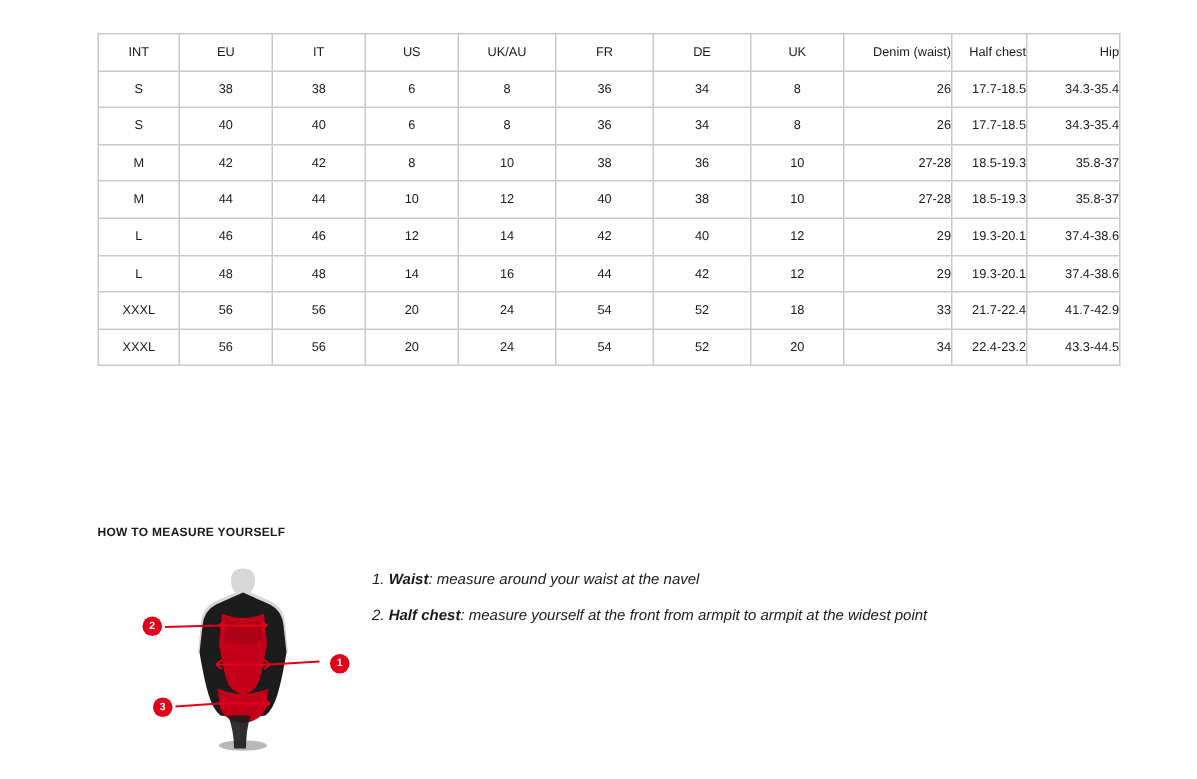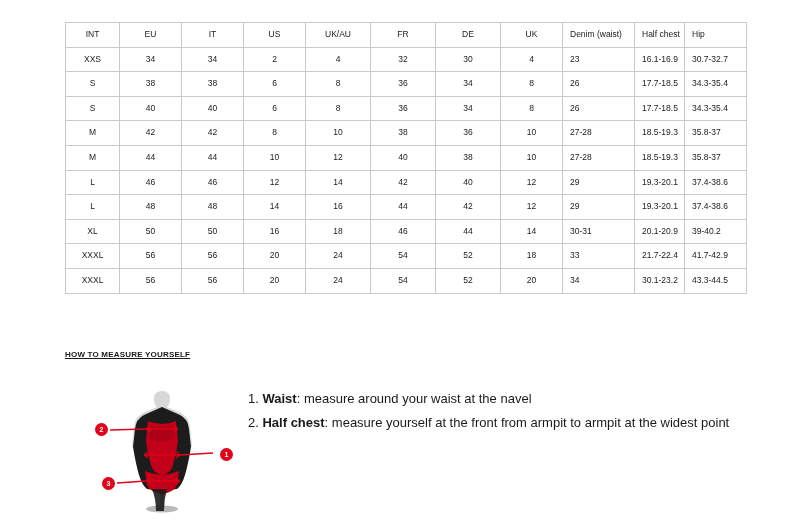--- a/index.html
+++ b/index.html
@@ -54,38 +54,37 @@
   col.c3 { width: 62px; }
   col.c4 { width: 65px; }
   col.c5 { width: 65px; }
   col.c6 { width: 65px; }
   col.c7 { width: 62px; }
   col.c8 { width: 72px; }
   col.c9 { width: 50px; }
   col.c10 { width: 62px; }
   table.size-table td.left-pad,
   table.size-table th.left-pad {
-    text-align: left;
+    text-align: right;
     padding-left: 7px;
   }
 
   
   .howto {
     position: absolute;
     left: 65px;
     top: 350px;
     width: 668px;
   }
   .howto-title {
     font-size: 8px;
     font-weight: bold;
     letter-spacing: 0.2px;
     color: #1a1a1a;
-    margin-bottom: 22px;
-    text-decoration: underline;
+    margin-bottom: 10px;
   }
   .howto-body {
     position: relative;
     display: flex;
     align-items: flex-start;
   }
   .figure {
     position: relative;
     width: 130px;
     height: 130px;
@@ -97,25 +96,26 @@
     display: block;
   }
   .measure-list {
     margin: 0;
     padding: 0;
     list-style: none;
     margin-left: 18px;
     margin-top: 12px;
   }
   .measure-list li {
-    font-size: 13px;
+    font-size: 10px;
     color: #1a1a1a;
     line-height: 12px;
     margin-bottom: 12px;
     white-space: nowrap;
+    font-style: italic;
   }
   .measure-list li b {
     font-weight: bold;
   }
   .num-badge {
     position: absolute;
     width: 13px;
     height: 13px;
     border-radius: 50%;
     background: #e2001a;
@@ -159,33 +159,20 @@
             <th>FR</th>
             <th>DE</th>
             <th>UK</th>
             <th class="left-pad">Denim (waist)</th>
             <th class="left-pad">Half chest</th>
             <th class="left-pad">Hip</th>
           </tr>
       </thead>
       <tbody id="tbl-body">
           <tr>
-            <td>XXS</td>
-            <td>34</td>
-            <td>34</td>
-            <td>2</td>
-            <td>4</td>
-            <td>32</td>
-            <td>30</td>
-            <td>4</td>
-            <td class="left-pad">23</td>
-            <td class="left-pad">16.1-16.9</td>
-            <td class="left-pad">30.7-32.7</td>
-          </tr>
-          <tr>
             <td>S</td>
             <td>38</td>
             <td>38</td>
             <td>6</td>
             <td>8</td>
             <td>36</td>
             <td>34</td>
             <td>8</td>
             <td class="left-pad">26</td>
             <td class="left-pad">17.7-18.5</td>
@@ -250,33 +237,20 @@
             <td>14</td>
             <td>16</td>
             <td>44</td>
             <td>42</td>
             <td>12</td>
             <td class="left-pad">29</td>
             <td class="left-pad">19.3-20.1</td>
             <td class="left-pad">37.4-38.6</td>
           </tr>
           <tr>
-            <td>XL</td>
-            <td>50</td>
-            <td>50</td>
-            <td>16</td>
-            <td>18</td>
-            <td>46</td>
-            <td>44</td>
-            <td>14</td>
-            <td class="left-pad">30-31</td>
-            <td class="left-pad">20.1-20.9</td>
-            <td class="left-pad">39-40.2</td>
-          </tr>
-          <tr>
             <td>XXXL</td>
             <td>56</td>
             <td>56</td>
             <td>20</td>
             <td>24</td>
             <td>54</td>
             <td>52</td>
             <td>18</td>
             <td class="left-pad">33</td>
             <td class="left-pad">21.7-22.4</td>
@@ -285,21 +259,21 @@
           <tr>
             <td>XXXL</td>
             <td>56</td>
             <td>56</td>
             <td>20</td>
             <td>24</td>
             <td>54</td>
             <td>52</td>
             <td>20</td>
             <td class="left-pad">34</td>
-            <td class="left-pad">30.1-23.2</td>
+            <td class="left-pad">22.4-23.2</td>
             <td class="left-pad">43.3-44.5</td>
           </tr>
         </tbody>
     </table>
   </div>
 
   <div class="howto">
     <div class="howto-title">HOW TO MEASURE YOURSELF</div>
     <div class="howto-body">
 

